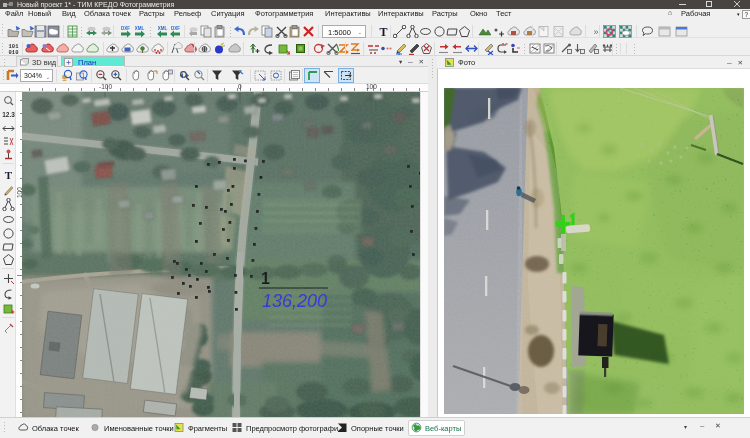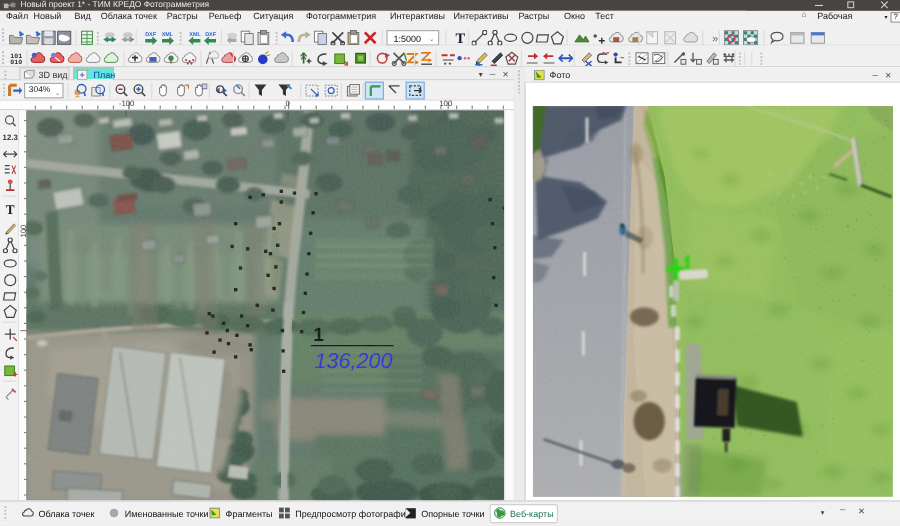--- a/index.html
+++ b/index.html
@@ -467,21 +467,21 @@
     <div class="grip" style="left:633px;top:43px;height:11px"></div>
     <div class="ab" style="left:620px;top:43px;width:1px;height:11px;background:#ddd"></div>
     <div class="ab" style="left:626px;top:43px;width:1px;height:11px;background:#ddd"></div>
     <div class="ab" style="left:0;top:56px;width:428px;height:11px;background:#eee;border-bottom:1px solid #d0d0d0"></div>
     <div class="grip" style="left:3px;top:58px;height:8px"></div>
     <div class="tab" style="left:16px;width:42px;color:#333;background:#e9e9e9;border:1px solid #cfcfcf;border-bottom:none;padding-left:15px">3D вид</div>
     <svg style="position:absolute;left:20px;top:58px" width="9" height="8" viewBox="0 0 9 8">
       <rect x="0.5" y="2" width="6" height="5" fill="#fff" stroke="#777" stroke-width="0.7"></rect>
       <path d="M0.5 2 L3 0.5 L8.5 0.5 L8.5 5 L6.5 7" fill="#ddd" stroke="#777" stroke-width="0.7"></path>
     </svg>
-    <div class="tab" style="left:61px;width:34px;color:#2525cc;background:#5eead4;border:1px solid #bbb;border-bottom:1px solid #fff;padding-left:16px">План</div>
+    <div class="tab" style="left:61px;width:64px;color:#2525cc;background:#5eead4;border:1px solid #bbb;border-bottom:1px solid #fff;padding-left:16px">План</div>
     <svg style="position:absolute;left:64px;top:58px" width="9" height="9" viewBox="0 0 9 9">
       <rect x="0.5" y="0.5" width="8" height="8" fill="#f4f4f4" stroke="#999" stroke-width="0.8"></rect>
       <path d="M2.5 4.5 L6.5 4.5 M4.5 2.5 L4.5 6.5" stroke="#5a5ac0" stroke-width="0.8"></path>
     </svg>
     <div class="ab" id="lp-ctl" style="left:399px;top:58px">▾  ─  ✕</div>
     <div class="ab" style="left:0;top:67px;width:428px;height:17px;background:#f0f0f0;border-bottom:1px solid #dcdcdc"></div>
     <div class="grip" style="left:2px;top:69px;height:12px"></div>
     <svg style="position:absolute;left:6px;top:69px" width="13" height="13" viewBox="0 0 13 13">
       <path d="M2 2 L2 11 M2 2 L8 2" stroke="#c87828" stroke-width="2.6"></path>
       <path d="M6 6 L11 6 L11 4 L13.5 7 L11 10 L11 8 L6 8 Z" fill="#3060d0" transform="translate(-1,-0.5)"></path>

